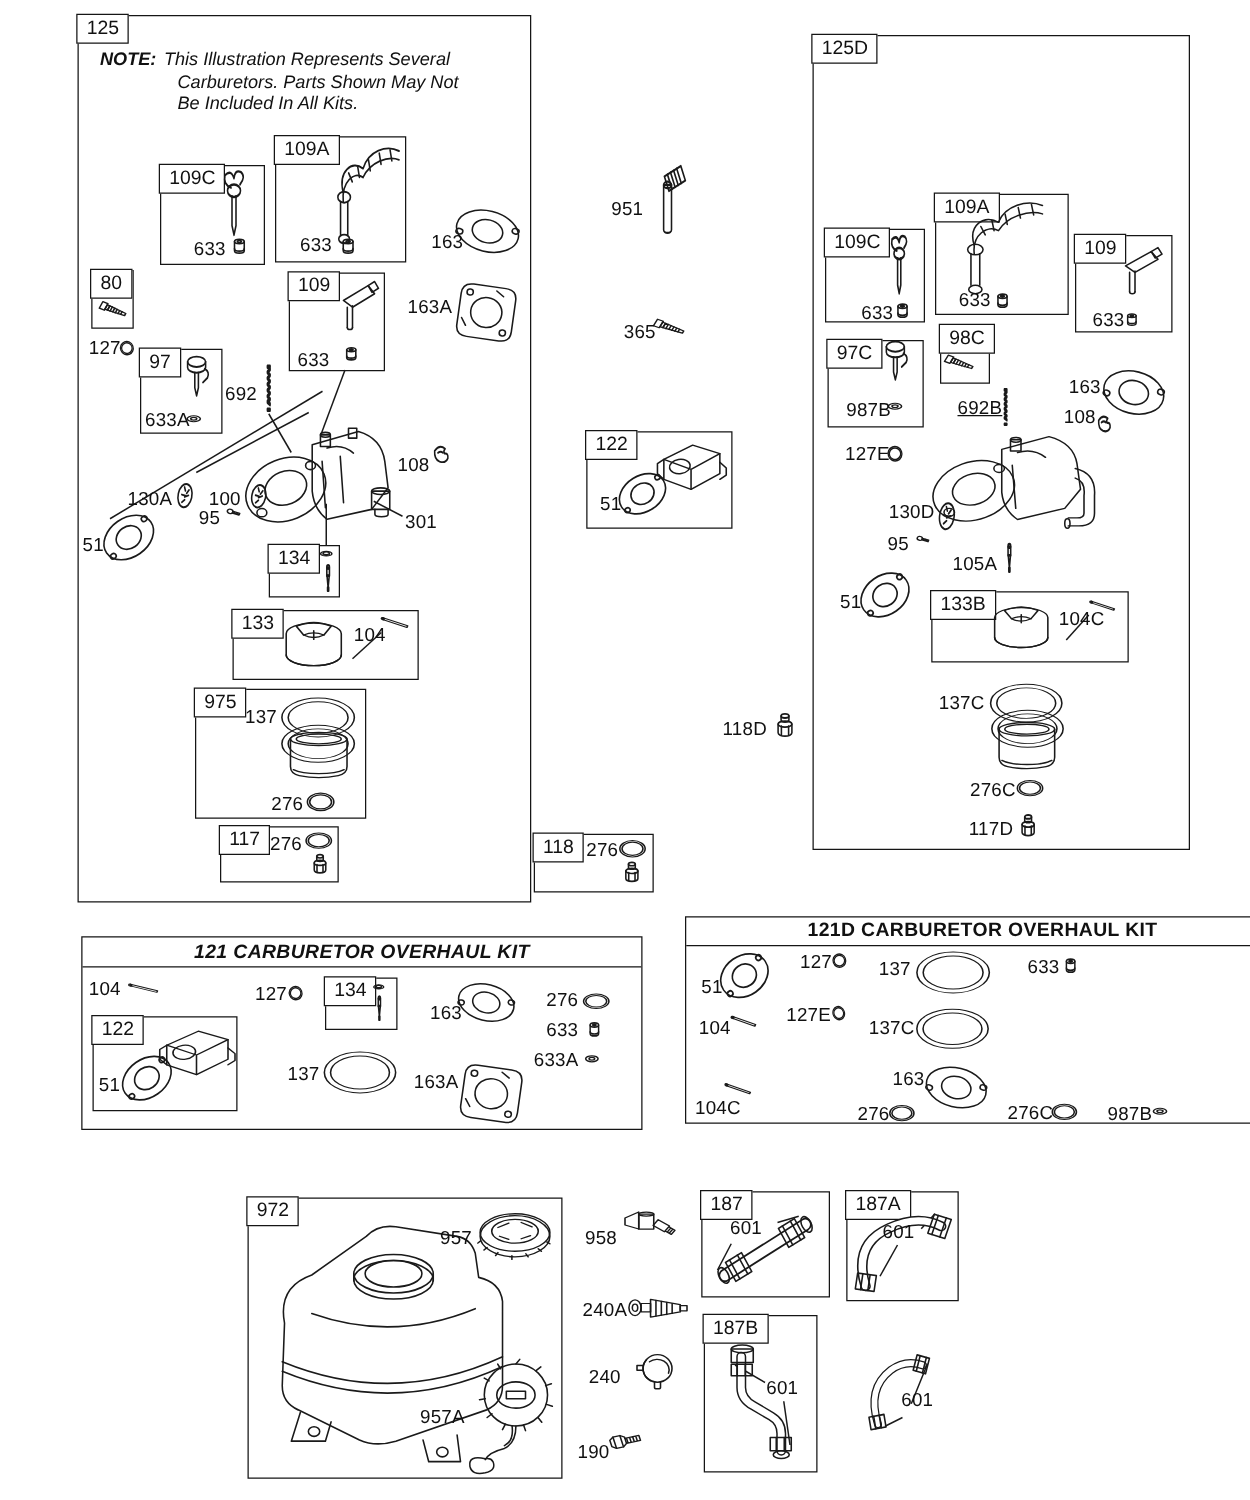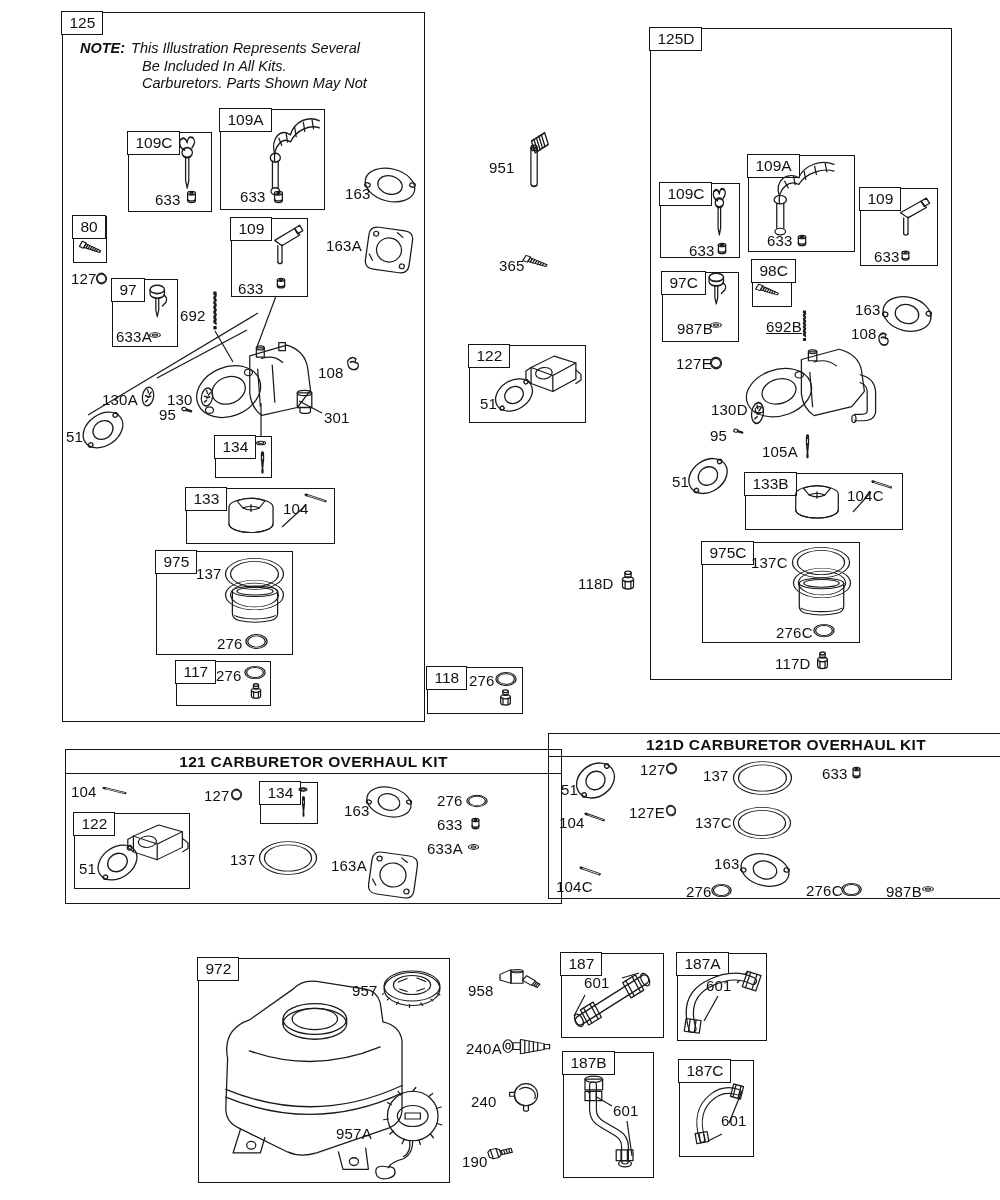--- a/index.html
+++ b/index.html
@@ -73,54 +73,48 @@
     </div>
     <div class="panel" style="left: 662px; top: 272px; width: 77px; height: 70px;">
       <div class="tag">97C</div>
     </div>
     <div class="panel" style="left: 752px; top: 260px; width: 40px; height: 47px;">
       <div class="tag">98C</div>
     </div>
     <div class="panel" style="left: 745px; top: 473px; width: 158px; height: 57px;">
       <div class="tag">133B</div>
     </div>
-    <div class="panel" style="left: 702px; top: 542px; width: 158px; height: 101px;">
-      <div class="tag">975C</div>
-    </div>
     <div class="panel" style="left: 260px; top: 782px; width: 58px; height: 42px;">
       <div class="tag">134</div>
     </div>
     <div class="panel" style="left: 74px; top: 813px; width: 116px; height: 76px;">
       <div class="tag">122</div>
     </div>
     <div class="panel" style="left: 198px; top: 958px; width: 252px; height: 225px;">
       <div class="tag">972</div>
     </div>
     <div class="panel" style="left: 561px; top: 953px; width: 103px; height: 85px;">
       <div class="tag">187</div>
     </div>
     <div class="panel" style="left: 677px; top: 953px; width: 90px; height: 88px;">
       <div class="tag">187A</div>
     </div>
     <div class="panel" style="left: 563px; top: 1052px; width: 91px; height: 126px;">
       <div class="tag">187B</div>
     </div>
-    <div class="panel" style="left: 679px; top: 1060px; width: 75px; height: 97px;">
-      <div class="tag">187C</div>
-    </div>
-    <div class="panel" style="left: 65px; top: 749px; width: 497px; height: 155px;">
+    <div class="panel" style="left: 65px; top: 749px; width: 449px; height: 155px; font-style: italic;">
       <div class="kit-header" style="height: 23px; line-height: 23px;">121 CARBURETOR OVERHAUL KIT</div>
     </div>
     <div class="panel" style="left: 548px; top: 733px; width: 476px; height: 166px;">
       <div class="kit-header" style="height: 22px; line-height: 22px;">121D CARBURETOR OVERHAUL KIT</div>
     </div>
     <div class="note" style="left: 80px; top: 40px; width: 310px;">
       <div><span class="p">NOTE:</span><span>This Illustration Represents Several</span></div>
+      <div class="rest">Carburetors. Parts Shown May Not</div>
       <div class="rest">Be Included In All Kits.</div>
-      <div class="rest">Carburetors. Parts Shown May Not</div>
     </div>
     <svg class="leaders" width="1000" height="1200">
       <line x1="88" y1="415" x2="258" y2="313" stroke="#1a1a1a" stroke-width="1.2"></line>
       <line x1="157" y1="378" x2="247" y2="330" stroke="#1a1a1a" stroke-width="1.2"></line>
       <line x1="215" y1="331" x2="233" y2="362" stroke="#1a1a1a" stroke-width="1.2"></line>
       <line x1="276" y1="296" x2="257" y2="347" stroke="#1a1a1a" stroke-width="1.2"></line>
       <line x1="322" y1="413" x2="299" y2="401" stroke="#1a1a1a" stroke-width="1.2"></line>
       <line x1="261" y1="403" x2="261" y2="436" stroke="#1a1a1a" stroke-width="1.2"></line>
       <line x1="305" y1="506" x2="282" y2="527" stroke="#1a1a1a" stroke-width="1.2"></line>
       <line x1="871" y1="492" x2="853" y2="512" stroke="#1a1a1a" stroke-width="1.2"></line>
@@ -911,21 +905,21 @@
     <span class="lbl" style="left: 240px; top: 189px;">633</span>
     <span class="lbl" style="left: 345px; top: 186px;">163</span>
     <span class="lbl" style="left: 326px; top: 238px;">163A</span>
     <span class="lbl" style="left: 238px; top: 281px;">633</span>
     <span class="lbl" style="left: 71px; top: 271px;">127</span>
     <span class="lbl" style="left: 116px; top: 329px;">633A</span>
     <span class="lbl" style="left: 180px; top: 308px;">692</span>
     <span class="lbl" style="left: 318px; top: 365px;">108</span>
     <span class="lbl" style="left: 324px; top: 410px;">301</span>
     <span class="lbl" style="left: 102px; top: 392px;">130A</span>
-    <span class="lbl" style="left: 167px; top: 392px;">130</span>
+    <span class="lbl" style="left: 167px; top: 392px;">100</span>
     <span class="lbl" style="left: 159px; top: 407px;">95</span>
     <span class="lbl" style="left: 66px; top: 429px;">51</span>
     <span class="lbl" style="left: 283px; top: 501px;">104</span>
     <span class="lbl" style="left: 196px; top: 566px;">137</span>
     <span class="lbl" style="left: 217px; top: 636px;">276</span>
     <span class="lbl" style="left: 216px; top: 668px;">276</span>
     <span class="lbl" style="left: 489px; top: 160px;">951</span>
     <span class="lbl" style="left: 499px; top: 258px;">365</span>
     <span class="lbl" style="left: 480px; top: 396px;">51</span>
     <span class="lbl" style="left: 469px; top: 673px;">276</span>

